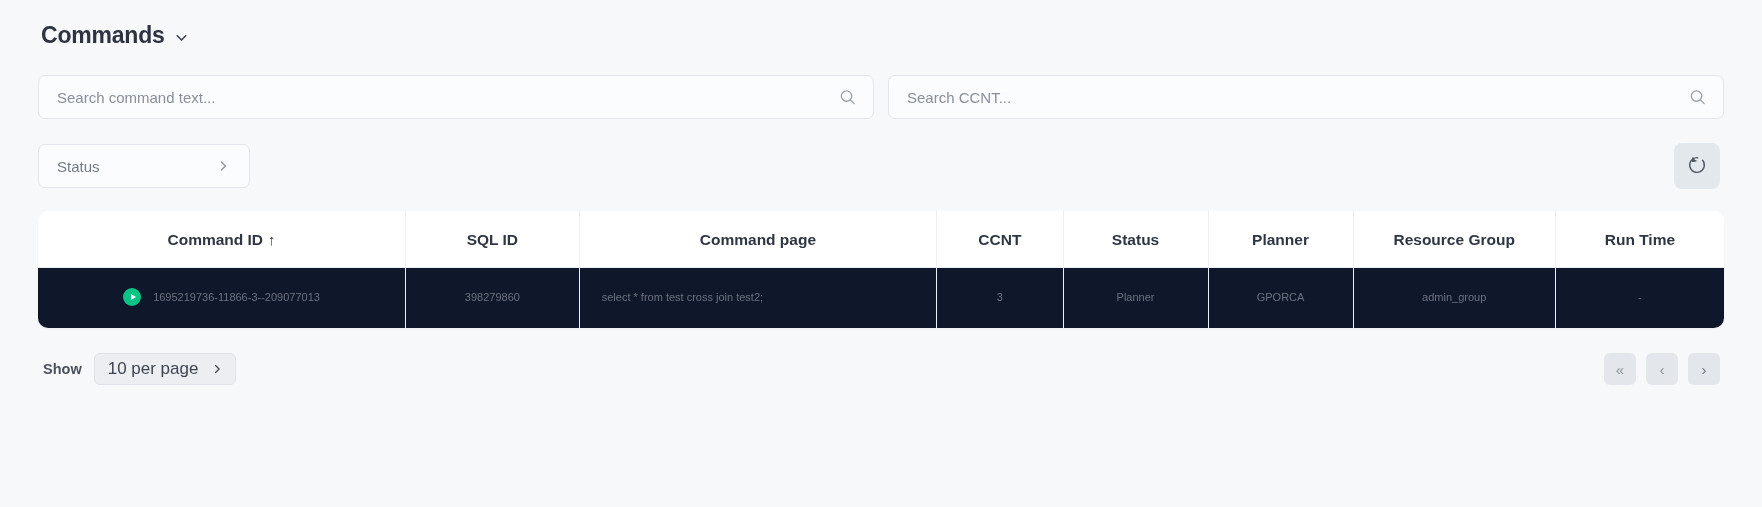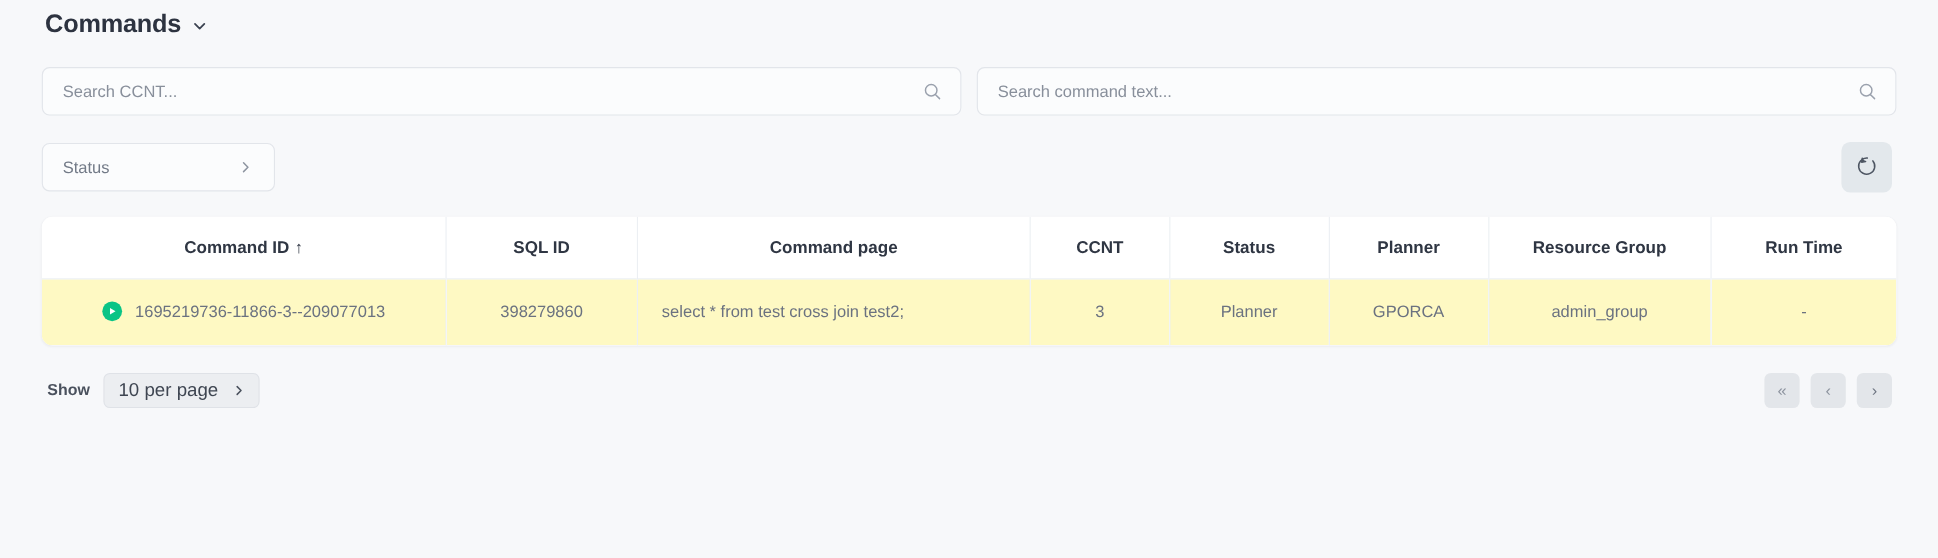--- a/index.html
+++ b/index.html
@@ -21,21 +21,21 @@
     height: 507px;
     box-sizing: border-box;
     padding: 0 38px;
   }
 
   
   .page-header {
     display: flex;
     align-items: center;
     gap: 8px;
-    padding-top: 8px;
+    padding-top: 22px;
     padding-left: 3px;
   }
   .page-title {
     font-size: 23px;
     font-weight: bold;
     letter-spacing: -0.2px;
     color: #2d3340;
   }
   .title-chevron {
     display: inline-flex;
@@ -145,27 +145,27 @@
     font-size: 15.5px;
     font-weight: bold;
     color: #2f3643;
     padding: 20px 6px 18px 6px;
     border-right: 1px solid #eceff3;
     background: #ffffff;
     white-space: nowrap;
   }
   table.cmd-table thead th:last-child { border-right: none; }
   table.cmd-table tbody td {
-    font-size: 15px;
+    font-size: 11px;
     color: #6b7280;
     padding: 20px 6px 22px 6px;
     text-align: center;
     border-right: 1px solid #eceff3;
     border-top: 1px solid #eceff3;
-    background: #fef9c3;
+    background: #0f172a;
     white-space: nowrap;
     overflow: hidden;
     text-overflow: ellipsis;
   }
   table.cmd-table tbody td:last-child { border-right: none; }
 
   .col-cmdid   { width: 21.8%; }
   .col-sqlid   { width: 10.3%; }
   .col-cmdtext { width: 21.2%; }
   .col-ccnt    { width: 7.5%; }
@@ -274,31 +274,31 @@
     <span class="title-chevron">
       <svg width="17" height="17" viewBox="0 0 20 20" fill="none" aria-hidden="true">
         <path d="M5 8l5 5 5-5" stroke="currentColor" stroke-width="1.9" stroke-linecap="round" stroke-linejoin="round"></path>
       </svg>
     </span>
   </div>
 
   <div class="search-row">
 
     <div class="search-field">
-      <input type="text" placeholder="Search CCNT..." style="">
+      <input type="text" placeholder="Search command text..." style="">
       <span class="search-icon">
         <svg width="19" height="19" viewBox="0 0 20 20" fill="none" aria-hidden="true">
           <circle cx="9" cy="9" r="5.5" stroke="currentColor" stroke-width="1.4"></circle>
           <path d="M13.2 13.2L17 17" stroke="currentColor" stroke-width="1.4" stroke-linecap="round"></path>
         </svg>
       </span>
     </div>
 
     <div class="search-field">
-      <input type="text" placeholder="Search command text..." style="">
+      <input type="text" placeholder="Search CCNT..." style="">
       <span class="search-icon">
         <svg width="19" height="19" viewBox="0 0 20 20" fill="none" aria-hidden="true">
           <circle cx="9" cy="9" r="5.5" stroke="currentColor" stroke-width="1.4"></circle>
           <path d="M13.2 13.2L17 17" stroke="currentColor" stroke-width="1.4" stroke-linecap="round"></path>
         </svg>
       </span>
     </div>
 
 
   </div>

